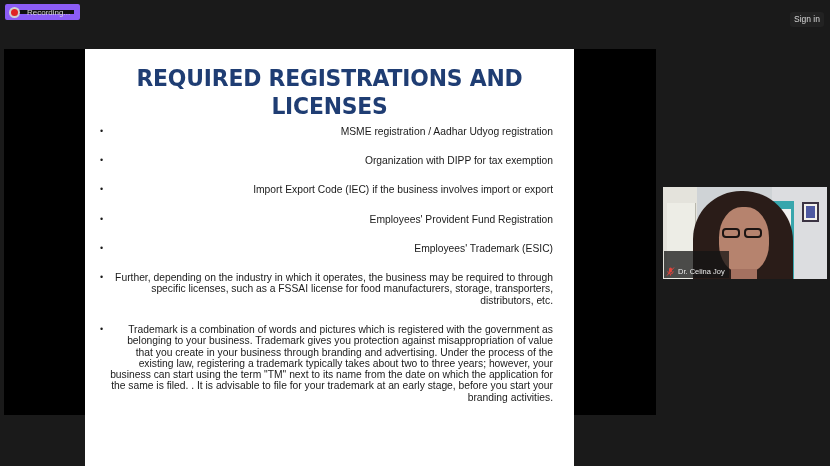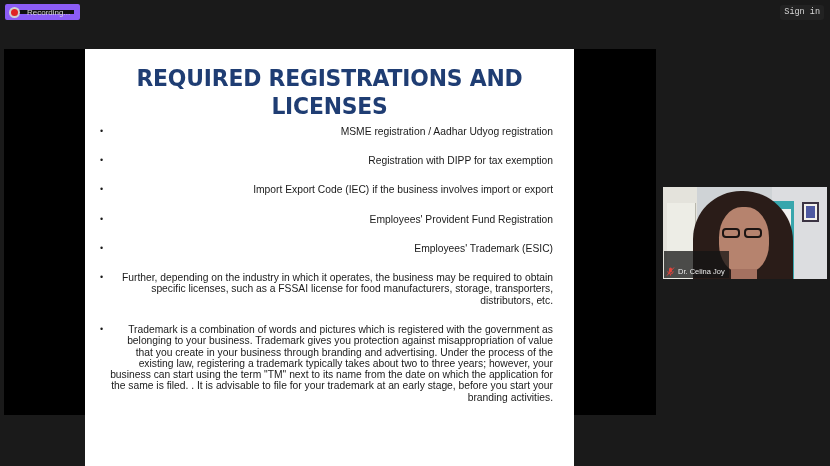--- a/index.html
+++ b/index.html
@@ -11,23 +11,23 @@
     position:absolute; left:5px; top:4px; width:75px; height:16px;
     background:#0f0f0f; border:6px solid #8b5cf6; border-radius:2px;
     display:flex; align-items:center; box-sizing:border-box; 
   }
   .rec-dot {
     width:7px; height:7px; border-radius:50%; background:#e02424;
     box-shadow:0 0 0 2px #d0d0d0; margin-right:9px;
   }
   .rec-label { color:#d8d8d8; font-size:8px; }
   .signin {
-    position:absolute; right:6px; top:5px; height:15px; padding:0 4px;
+    position:absolute; right:6px; top:12px; height:15px; padding:0 4px;
     background:#222; border-radius:3px; color:#d8d8d8; font-size:8.5px;
-    line-height:15px; cursor:pointer;font-family:Liberation Mono, monospace;
+    line-height:15px; cursor:pointer;
   }
   .share-area {
     position:absolute; left:4px; top:49px; width:652px; height:366px; background:#000;
   }
   .slide {
     position:absolute; left:81px; top:0; width:489px; height:452px; background:#fff;
     box-sizing:border-box;
   }
   .slide-title {
     position:absolute; left:0; right:0; top:15px; text-align:center;
@@ -78,37 +78,37 @@
 <div class="share-area">
   <div class="slide">
     <div class="slide-title">REQUIRED REGISTRATIONS AND LICENSES</div>
     <ul class="bullets">
       <li class="bullet" style="top:77px">
         <span class="bullet-dot">•</span>
         <span class="bullet-text">MSME registration / Aadhar Udyog registration</span>
       </li>
       <li class="bullet" style="top:106px">
         <span class="bullet-dot">•</span>
-        <span class="bullet-text">Registration with DIPP for tax exemption</span>
+        <span class="bullet-text">Organization with DIPP for tax exemption</span>
       </li>
       <li class="bullet" style="top:135px">
         <span class="bullet-dot">•</span>
         <span class="bullet-text">Import Export Code (IEC) if the business involves import or export</span>
       </li>
       <li class="bullet" style="top:165px">
         <span class="bullet-dot">•</span>
         <span class="bullet-text">Employees' Provident Fund Registration</span>
       </li>
       <li class="bullet" style="top:194px">
         <span class="bullet-dot">•</span>
         <span class="bullet-text">Employees' Trademark (ESIC)</span>
       </li>
       <li class="bullet" style="top:223px">
         <span class="bullet-dot">•</span>
-        <span class="bullet-text">Further, depending on the industry in which it operates, the business may be required to obtain specific licenses, such as a FSSAI license for food manufacturers, storage, transporters, distributors, etc.</span>
+        <span class="bullet-text">Further, depending on the industry in which it operates, the business may be required to through specific licenses, such as a FSSAI license for food manufacturers, storage, transporters, distributors, etc.</span>
       </li>
       <li class="bullet" style="top:275px">
         <span class="bullet-dot">•</span>
         <span class="bullet-text">Trademark is a combination of words and pictures which is registered with the government as belonging to your business. Trademark gives you protection against misappropriation of value that you create in your business through branding and advertising. Under the process of the existing law, registering a trademark typically takes about two to three years; however, your business can start using the term "TM" next to its name from the date on which the application for the same is filed. . It is advisable to file for your trademark at an early stage, before you start your branding activities.</span>
       </li>
     </ul>
   </div>
 </div>
 
 <div class="video-tile">

